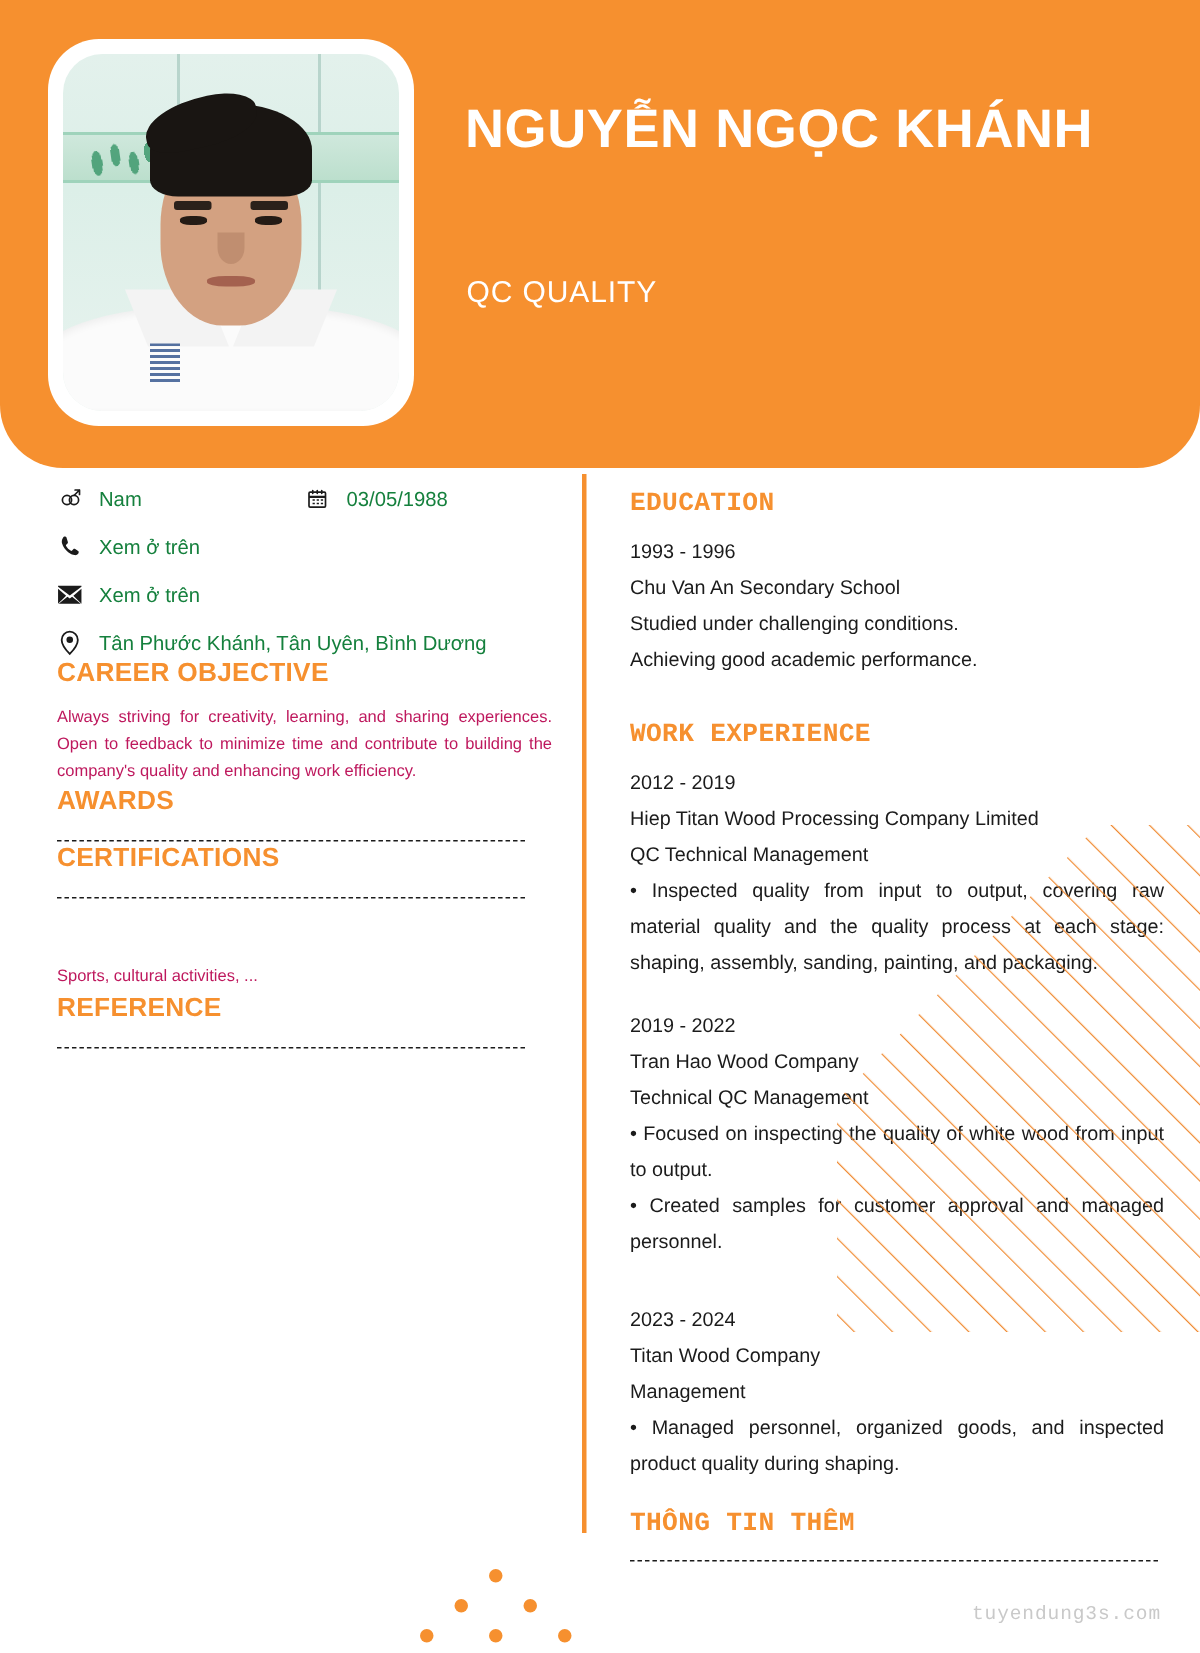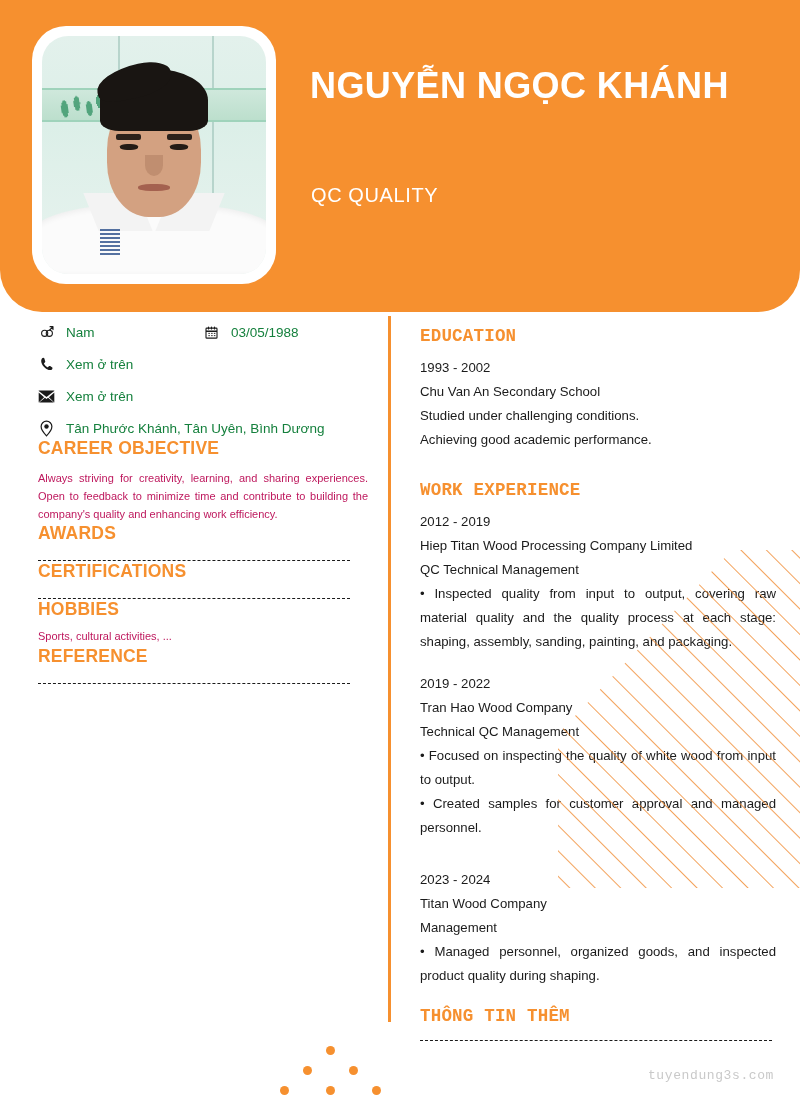--- a/index.html
+++ b/index.html
@@ -191,21 +191,21 @@
     letter-spacing: .2px;
     margin-bottom: 11px;
   }
   .sec-title.tight { margin-bottom: 8px; }
   .body-text {
     font-size: 11px;
     line-height: 1.62;
     color: #be185d;
     text-align: justify;
   }
-  .body-text.left { text-align: left; }
+  .body-text.left { text-align: left; margin-top: 44px; }
   .dash-rule {
     margin-top: 16px;
     border-top: 1.6px dashed #1b1b1b;
     width: 312px;
     height: 0;
   }
 
   
   .right-col {
     position: absolute;
@@ -361,33 +361,32 @@
 
   <div class="sec-title">CAREER OBJECTIVE</div>
   <div class="body-text">Always striving for creativity, learning, and sharing experiences. Open to feedback to minimize time and contribute to building the company's quality and enhancing work efficiency.</div>
 
   <div class="sec-title">AWARDS</div>
   <div class="dash-rule"></div>
 
   <div class="sec-title">CERTIFICATIONS</div>
   <div class="dash-rule"></div>
 
-  <div class="sec-title tight">HOBBIES</div>
   <div class="body-text left">Sports, cultural activities, ...</div>
 
   <div class="sec-title">REFERENCE</div>
   <div class="dash-rule"></div>
 
 </div>
 
 <div class="right-col">
 
   <div class="r-title">EDUCATION</div>
   <div class="entry">
-    <div class="e-line">1993 - 2002</div>
+    <div class="e-line">1993 - 1996</div>
     <div class="e-line">Chu Van An Secondary School</div>
     <div class="e-line">Studied under challenging conditions.</div>
     <div class="e-line">Achieving good academic performance.</div>
   </div>
 
   <div class="r-title spaced">WORK EXPERIENCE</div>
 
   <div class="entry">
     <div class="e-line">2012 - 2019</div>
     <div class="e-line">Hiep Titan Wood Processing Company Limited</div>

